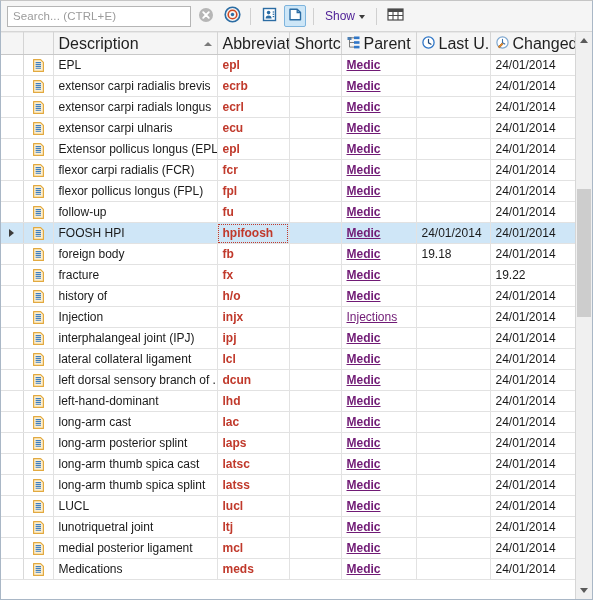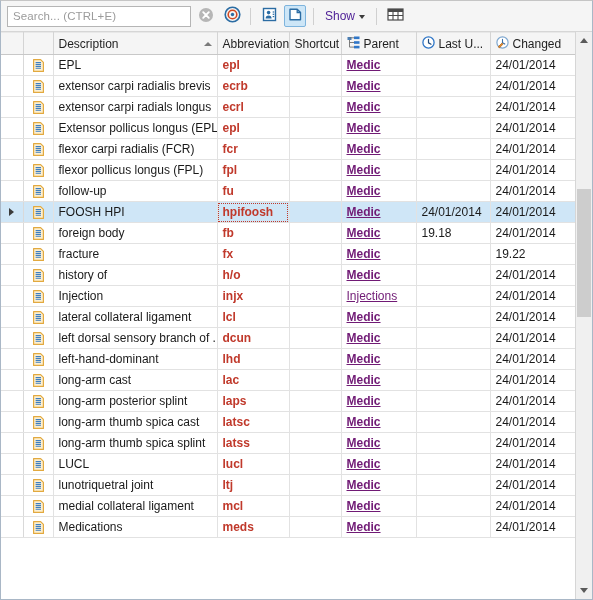--- a/index.html
+++ b/index.html
@@ -96,21 +96,21 @@
     table-layout: fixed;
   }
 
   thead th {
     height: 22px;
     background: #f5f5f5;
     border-right: 1px solid #d4d4d4;
     border-bottom: 1px solid #c8c8c8;
     border-top: 1px solid #e8e8e8;
     font-weight: normal;
-    font-size: 12px;
+    font-size: 16px;
     color: #1f1f1f;
     text-align: left;
     padding: 0 5px;
     white-space: nowrap;
     overflow: hidden;
     vertical-align: middle;
   }
   thead th .hcell {
     display: flex; align-items: center; gap: 4px;
     height: 100%;
@@ -393,20 +393,33 @@
               <td class="c-parent"><span class="plink">Medic</span></td>
               <td class="c-last"></td>
               <td class="c-chg">24/01/2014</td>
             </tr>
             <tr>
               <td class="c-ind"></td>
               <td class="c-icon"><span><svg class="doc-icon" width="15" height="15" viewBox="0 0 15 15">
                     <path d="M2.6 1.6 h7 l2.8 2.8 v9 h-9.8 z" fill="#fdf0d2" stroke="#e2a93f" stroke-width="1.2" stroke-linejoin="round"></path>
                     <path d="M4.6 4.6 h5.4 M4.6 6.5 h5.4 M4.6 8.4 h5.4 M4.6 10.3 h5.4" stroke="#3e7ec0" stroke-width="1.1"></path>
                   </svg></span></td>
+              <td class="c-desc">extensor carpi ulnaris</td>
+              <td class="c-abbr">ecu</td>
+              <td class="c-short"></td>
+              <td class="c-parent"><span class="plink">Medic</span></td>
+              <td class="c-last"></td>
+              <td class="c-chg">24/01/2014</td>
+            </tr>
+            <tr>
+              <td class="c-ind"></td>
+              <td class="c-icon"><span><svg class="doc-icon" width="15" height="15" viewBox="0 0 15 15">
+                    <path d="M2.6 1.6 h7 l2.8 2.8 v9 h-9.8 z" fill="#fdf0d2" stroke="#e2a93f" stroke-width="1.2" stroke-linejoin="round"></path>
+                    <path d="M4.6 4.6 h5.4 M4.6 6.5 h5.4 M4.6 8.4 h5.4 M4.6 10.3 h5.4" stroke="#3e7ec0" stroke-width="1.1"></path>
+                  </svg></span></td>
               <td class="c-desc">Extensor pollicus longus (EPL)</td>
               <td class="c-abbr">epl</td>
               <td class="c-short"></td>
               <td class="c-parent"><span class="plink">Medic</span></td>
               <td class="c-last"></td>
               <td class="c-chg">24/01/2014</td>
             </tr>
             <tr>
               <td class="c-ind"></td>
               <td class="c-icon"><span><svg class="doc-icon" width="15" height="15" viewBox="0 0 15 15">
@@ -512,20 +525,33 @@
               <td class="c-parent"><span class="plink thin">Injections</span></td>
               <td class="c-last"></td>
               <td class="c-chg">24/01/2014</td>
             </tr>
             <tr>
               <td class="c-ind"></td>
               <td class="c-icon"><span><svg class="doc-icon" width="15" height="15" viewBox="0 0 15 15">
                     <path d="M2.6 1.6 h7 l2.8 2.8 v9 h-9.8 z" fill="#fdf0d2" stroke="#e2a93f" stroke-width="1.2" stroke-linejoin="round"></path>
                     <path d="M4.6 4.6 h5.4 M4.6 6.5 h5.4 M4.6 8.4 h5.4 M4.6 10.3 h5.4" stroke="#3e7ec0" stroke-width="1.1"></path>
                   </svg></span></td>
+              <td class="c-desc">interphalangeal joint (IPJ)</td>
+              <td class="c-abbr">ipj</td>
+              <td class="c-short"></td>
+              <td class="c-parent"><span class="plink">Medic</span></td>
+              <td class="c-last"></td>
+              <td class="c-chg">24/01/2014</td>
+            </tr>
+            <tr>
+              <td class="c-ind"></td>
+              <td class="c-icon"><span><svg class="doc-icon" width="15" height="15" viewBox="0 0 15 15">
+                    <path d="M2.6 1.6 h7 l2.8 2.8 v9 h-9.8 z" fill="#fdf0d2" stroke="#e2a93f" stroke-width="1.2" stroke-linejoin="round"></path>
+                    <path d="M4.6 4.6 h5.4 M4.6 6.5 h5.4 M4.6 8.4 h5.4 M4.6 10.3 h5.4" stroke="#3e7ec0" stroke-width="1.1"></path>
+                  </svg></span></td>
               <td class="c-desc">lateral collateral ligament</td>
               <td class="c-abbr">lcl</td>
               <td class="c-short"></td>
               <td class="c-parent"><span class="plink">Medic</span></td>
               <td class="c-last"></td>
               <td class="c-chg">24/01/2014</td>
             </tr>
             <tr>
               <td class="c-ind"></td>
               <td class="c-icon"><span><svg class="doc-icon" width="15" height="15" viewBox="0 0 15 15">
@@ -629,21 +655,21 @@
               <td class="c-parent"><span class="plink">Medic</span></td>
               <td class="c-last"></td>
               <td class="c-chg">24/01/2014</td>
             </tr>
             <tr>
               <td class="c-ind"></td>
               <td class="c-icon"><span><svg class="doc-icon" width="15" height="15" viewBox="0 0 15 15">
                     <path d="M2.6 1.6 h7 l2.8 2.8 v9 h-9.8 z" fill="#fdf0d2" stroke="#e2a93f" stroke-width="1.2" stroke-linejoin="round"></path>
                     <path d="M4.6 4.6 h5.4 M4.6 6.5 h5.4 M4.6 8.4 h5.4 M4.6 10.3 h5.4" stroke="#3e7ec0" stroke-width="1.1"></path>
                   </svg></span></td>
-              <td class="c-desc">medial collateral ligament</td>
+              <td class="c-desc">medial posterior ligament</td>
               <td class="c-abbr">mcl</td>
               <td class="c-short"></td>
               <td class="c-parent"><span class="plink">Medic</span></td>
               <td class="c-last"></td>
               <td class="c-chg">24/01/2014</td>
             </tr>
             <tr>
               <td class="c-ind"></td>
               <td class="c-icon"><span><svg class="doc-icon" width="15" height="15" viewBox="0 0 15 15">
                     <path d="M2.6 1.6 h7 l2.8 2.8 v9 h-9.8 z" fill="#fdf0d2" stroke="#e2a93f" stroke-width="1.2" stroke-linejoin="round"></path>

